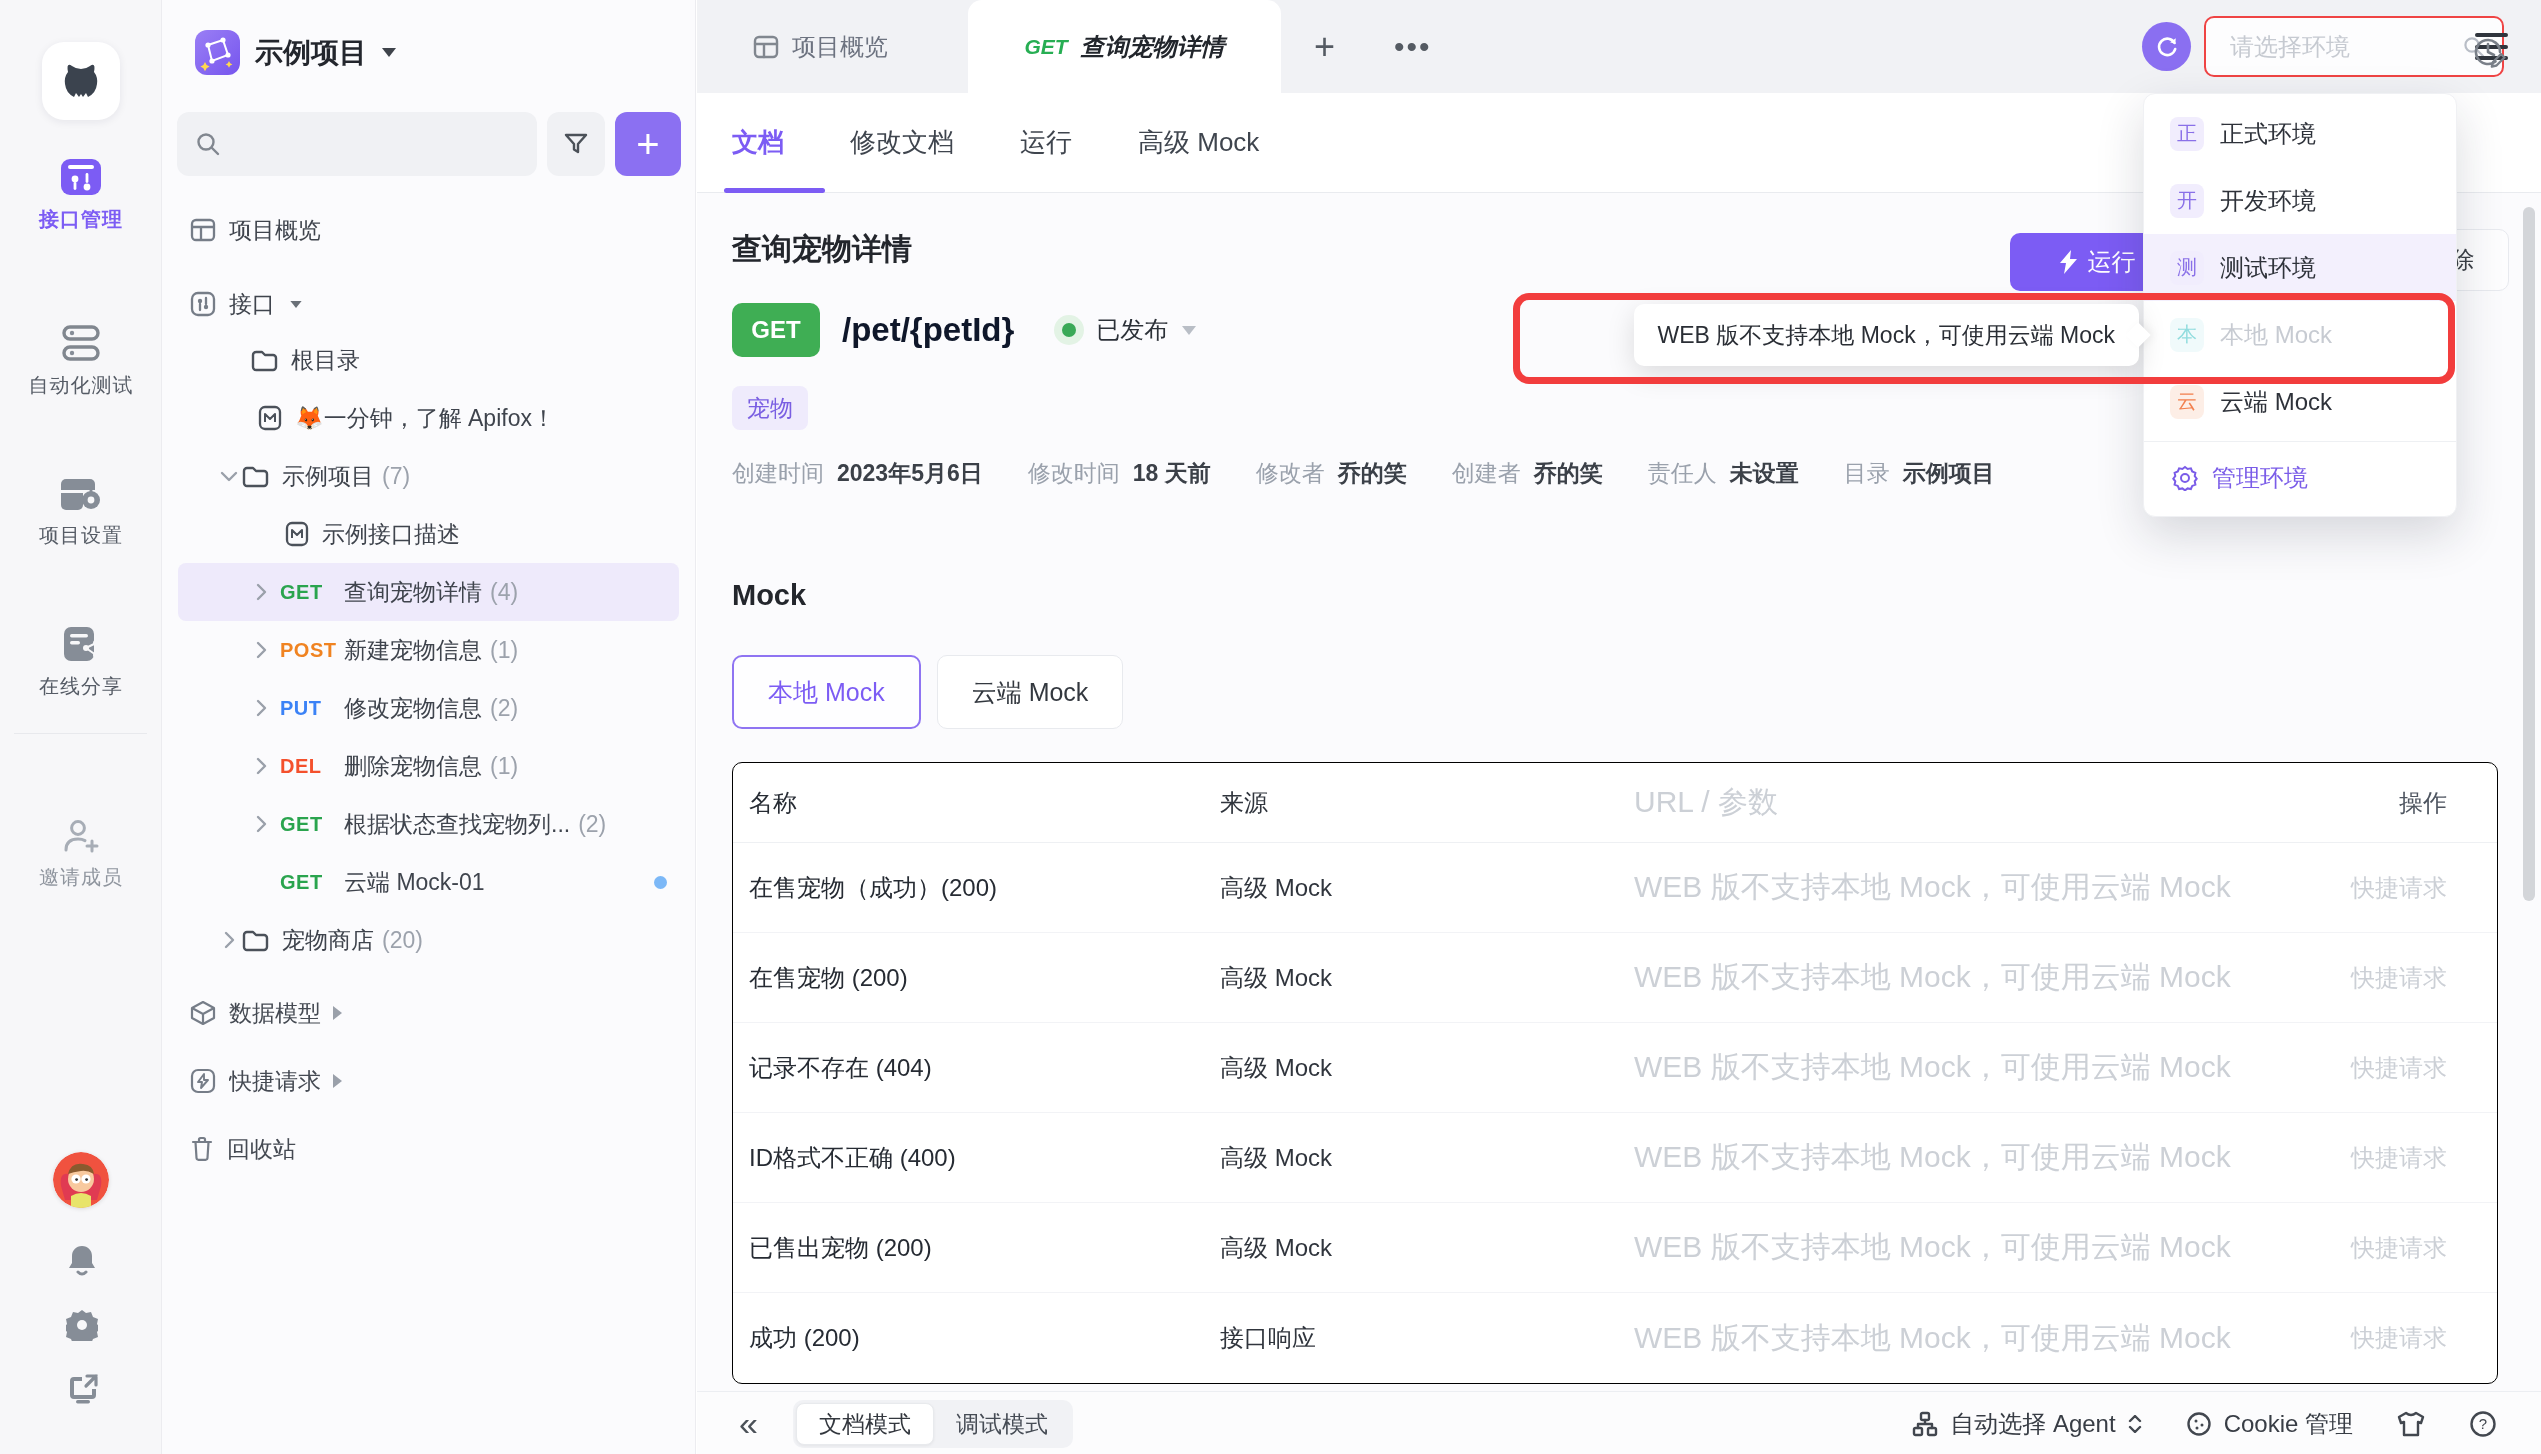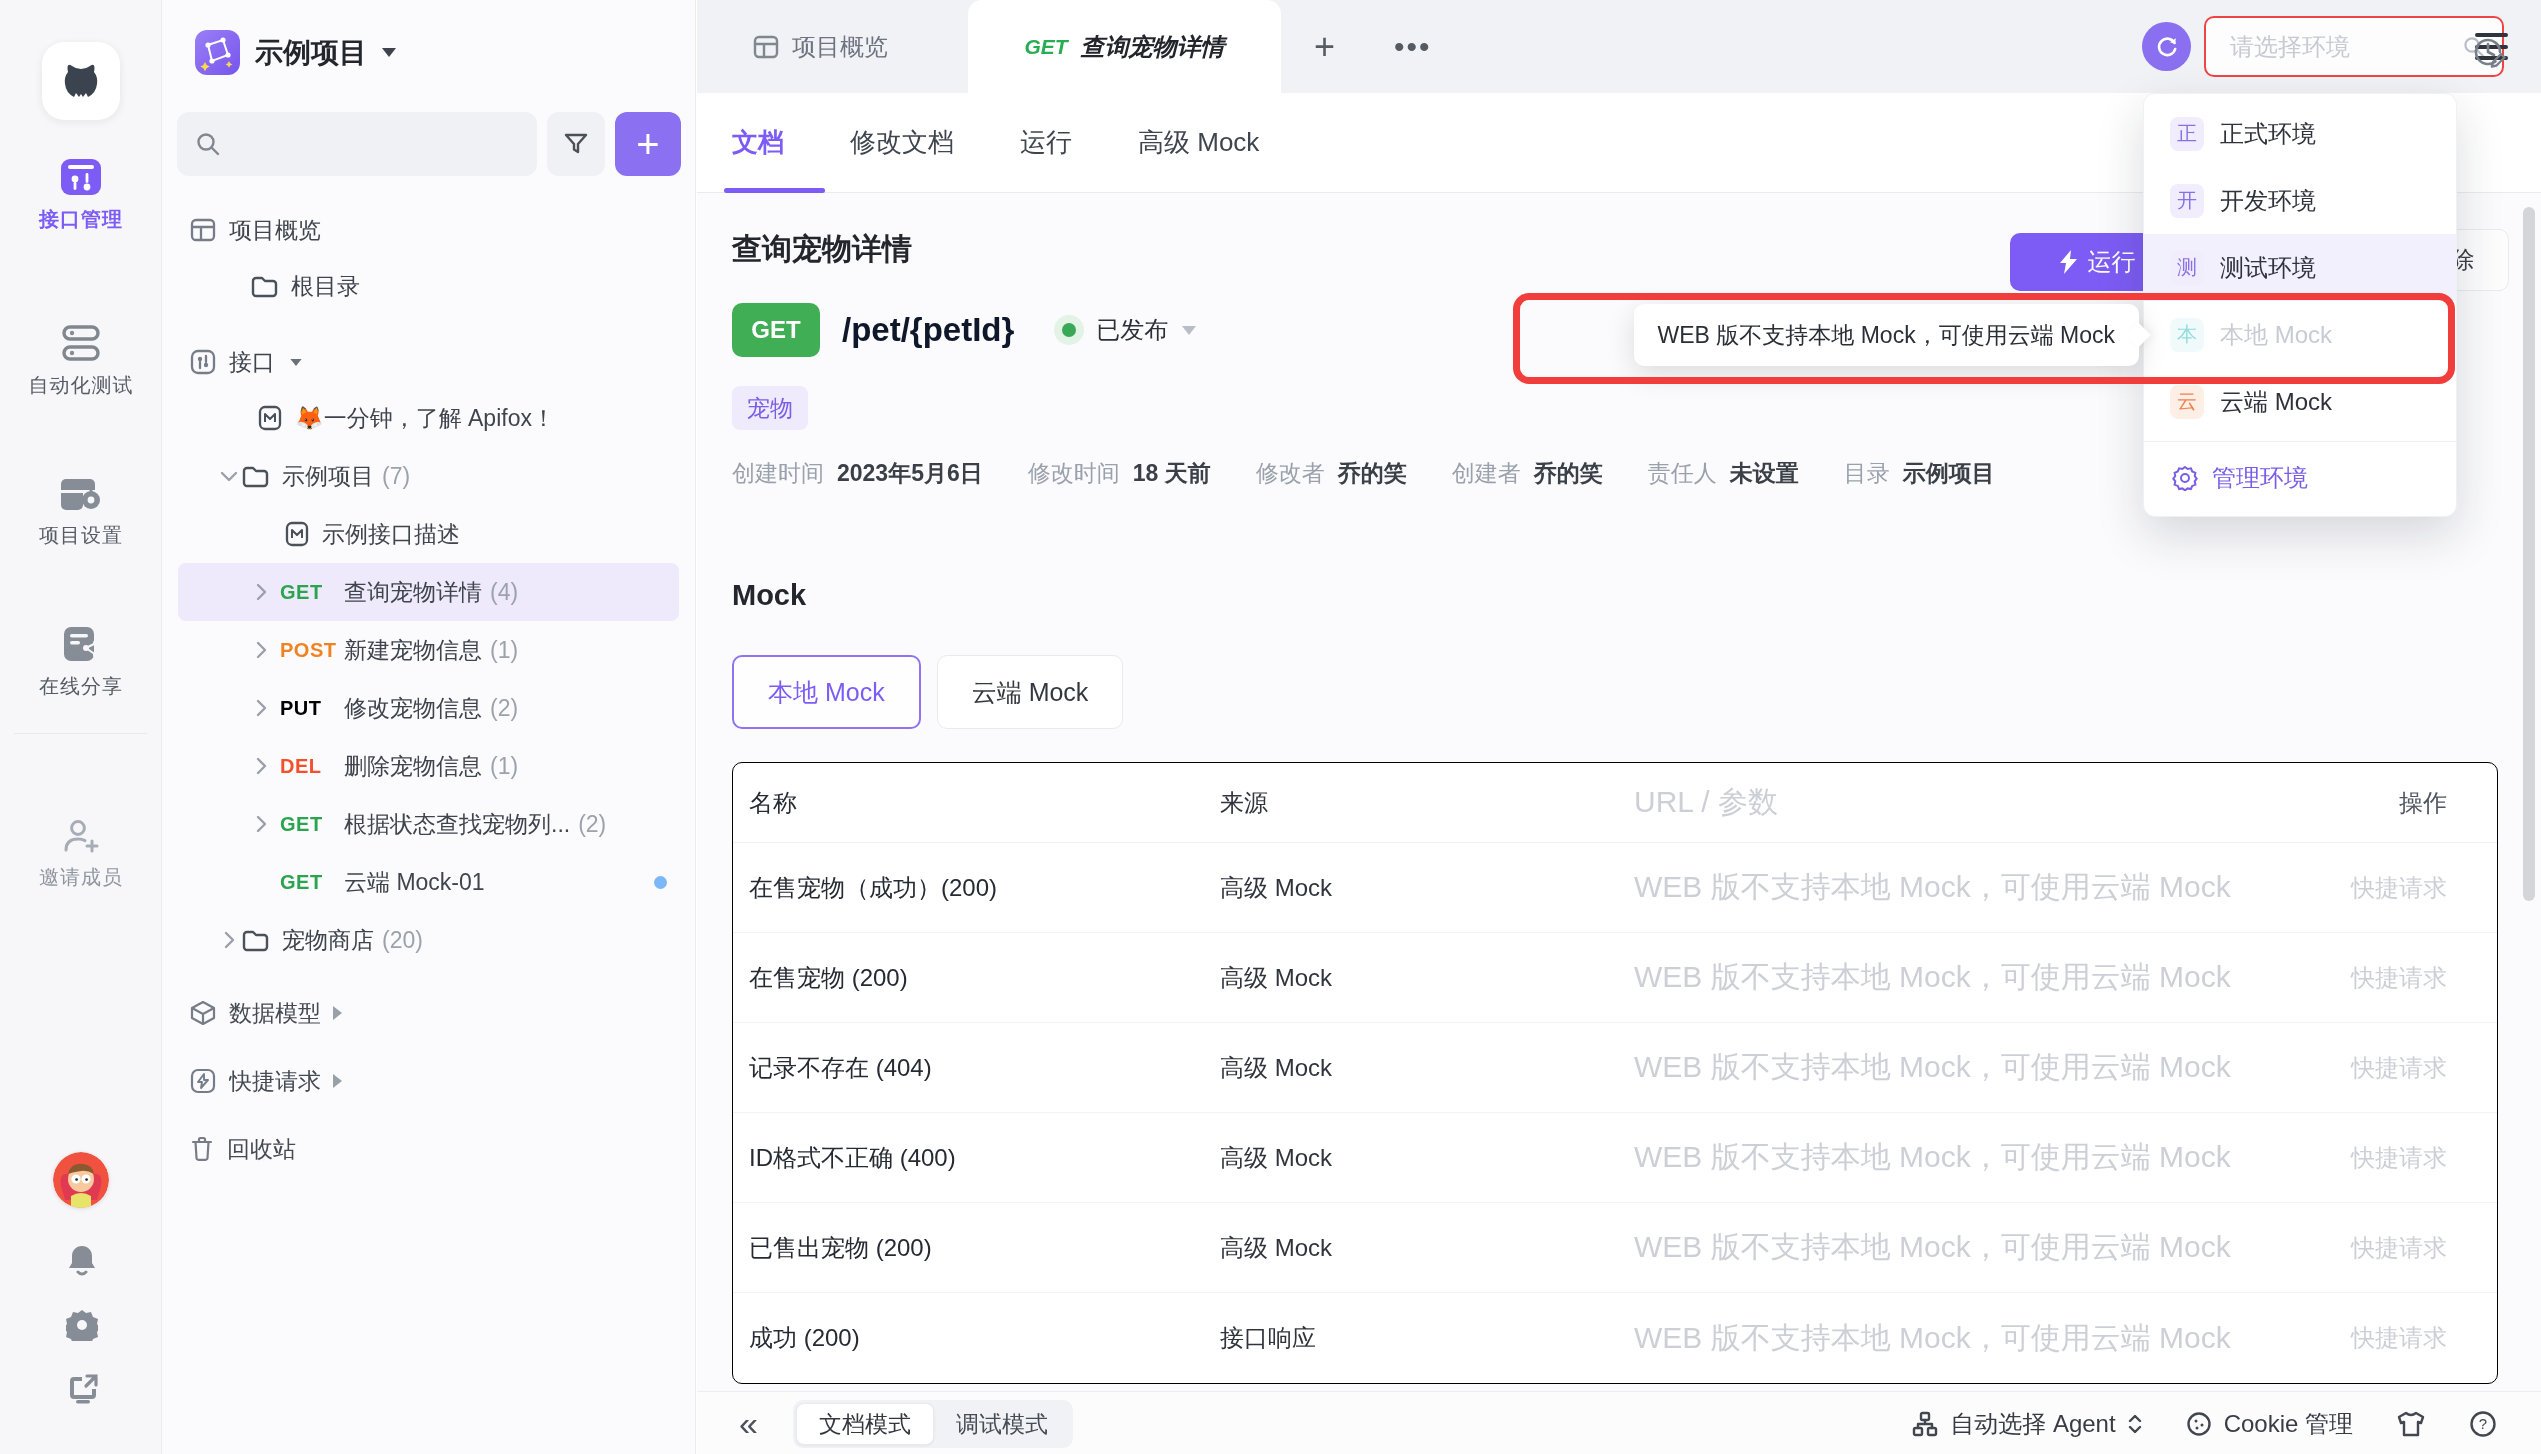--- a/index.html
+++ b/index.html
@@ -55,21 +55,21 @@
   .trow .chev svg { transition:none; }
   .trow .chev.open svg { transform:rotate(90deg); }
   .trow .chev.hidden svg { visibility:hidden; }
   .trow .icon { flex:none; margin-right:13px; display:flex; }
   .trow .method { flex:none; width:64px; font-weight:700; font-size:20px; letter-spacing:0.5px; margin-left:6px; }
   .trow .t-label { overflow:hidden; text-overflow:ellipsis; }
   .trow .count { color:#9ca2ac; margin-left:8px; }
   .trow .caret-d { margin-left:14px; }
   .trow .caret-r { margin-left:12px; }
   .dot-blue { width:13px; height:13px; border-radius:50%; background:#7cb8f7; margin-left:auto; margin-right:12px; flex:none; }
-  .m-GET{color:#2aa44e} .m-POST{color:#f08321} .m-PUT{color:#000000} .m-DEL{color:#f4502c}
+  .m-GET{color:#2aa44e} .m-POST{color:#f08321} .m-PUT{color:#3b82f6} .m-DEL{color:#f4502c}
 
   
   .main { position:absolute; left:697px; top:0; right:0; bottom:0; }
   .tabstrip { position:absolute; left:0; top:0; right:0; height:93px; background:#f1f2f5; }
   .tab-overview { position:absolute; left:55px; top:0; height:93px; display:flex; align-items:center;
                   gap:12px; color:#6d7380; font-size:24px; cursor:pointer; }
   .tab-active { position:absolute; left:271px; top:0; height:93px; width:313px; background:#ffffff;
                 border-radius:14px 14px 0 0; display:flex; align-items:center; justify-content:center;
                 gap:13px; cursor:pointer; }
   .tab-active .m { font-size:21px; font-weight:700; font-style:italic; color:#27ae53; }
@@ -351,39 +351,39 @@
   <div class="tree" id="tree">
       <div class="trow k-item" style="padding-left: 12px;">
         <span class="icon">
           <svg width="26" height="26" viewBox="0 0 26 26">
             <rect x="2" y="3" width="22" height="20" rx="4" fill="none" stroke="#767d88" stroke-width="2.3"></rect>
             <path d="M2 10 h22 M11 10 v13" stroke="#767d88" stroke-width="2.3" fill="none"></path>
           </svg>
         </span>
         <span class="t-label">项目概览</span>
       </div>
-      <div class="trow k-folder" style="padding-left: 73px;">
-        <span class="icon">
-          <svg width="27" height="24" viewBox="0 0 27 24">
-            <path d="M2 7 a3 3 0 0 1 3-3 h6 l3 3 h8 a3 3 0 0 1 3 3 v9 a3 3 0 0 1 -3 3 h-17 a3 3 0 0 1 -3-3 Z" fill="none" stroke="#4b515a" stroke-width="2.4" stroke-linejoin="round"></path>
-          </svg>
-        </span>
-        <span class="t-label">根目录</span>
-      </div>
       <div class="trow k-item" style="padding-left: 12px; margin-top: 20px;">
         <span class="icon">
           <svg width="26" height="26" viewBox="0 0 26 26">
             <rect x="2" y="2" width="22" height="22" rx="6" fill="none" stroke="#767d88" stroke-width="2.3"></rect>
             <circle cx="10" cy="10" r="2.2" fill="#767d88"></circle>
             <path d="M10 13 v6 M16 7 v6" stroke="#767d88" stroke-width="2.3" stroke-linecap="round"></path>
             <circle cx="16" cy="16" r="2.2" fill="#767d88"></circle>
           </svg>
         </span>
         <span class="t-label">接口</span>
         <span class="tri-down caret-d" style="border-top-color: rgb(106, 112, 120); transform: scale(0.8);"></span>
+      </div>
+      <div class="trow k-folder" style="padding-left: 73px;">
+        <span class="icon">
+          <svg width="27" height="24" viewBox="0 0 27 24">
+            <path d="M2 7 a3 3 0 0 1 3-3 h6 l3 3 h8 a3 3 0 0 1 3 3 v9 a3 3 0 0 1 -3 3 h-17 a3 3 0 0 1 -3-3 Z" fill="none" stroke="#4b515a" stroke-width="2.4" stroke-linejoin="round"></path>
+          </svg>
+        </span>
+        <span class="t-label">根目录</span>
       </div>
       <div class="trow k-doc" style="padding-left: 80px;">
         <span class="icon">
           <svg width="24" height="26" viewBox="0 0 24 26">
             <rect x="2" y="2" width="20" height="22" rx="5" fill="none" stroke="#4b515a" stroke-width="2.3"></rect>
             <path d="M7 17 v-8 l5 5 5-5 v8" fill="none" stroke="#4b515a" stroke-width="2" stroke-linejoin="round"></path>
           </svg>
         </span>
         <span class="t-label">🦊一分钟，了解 Apifox！</span>
       </div>

